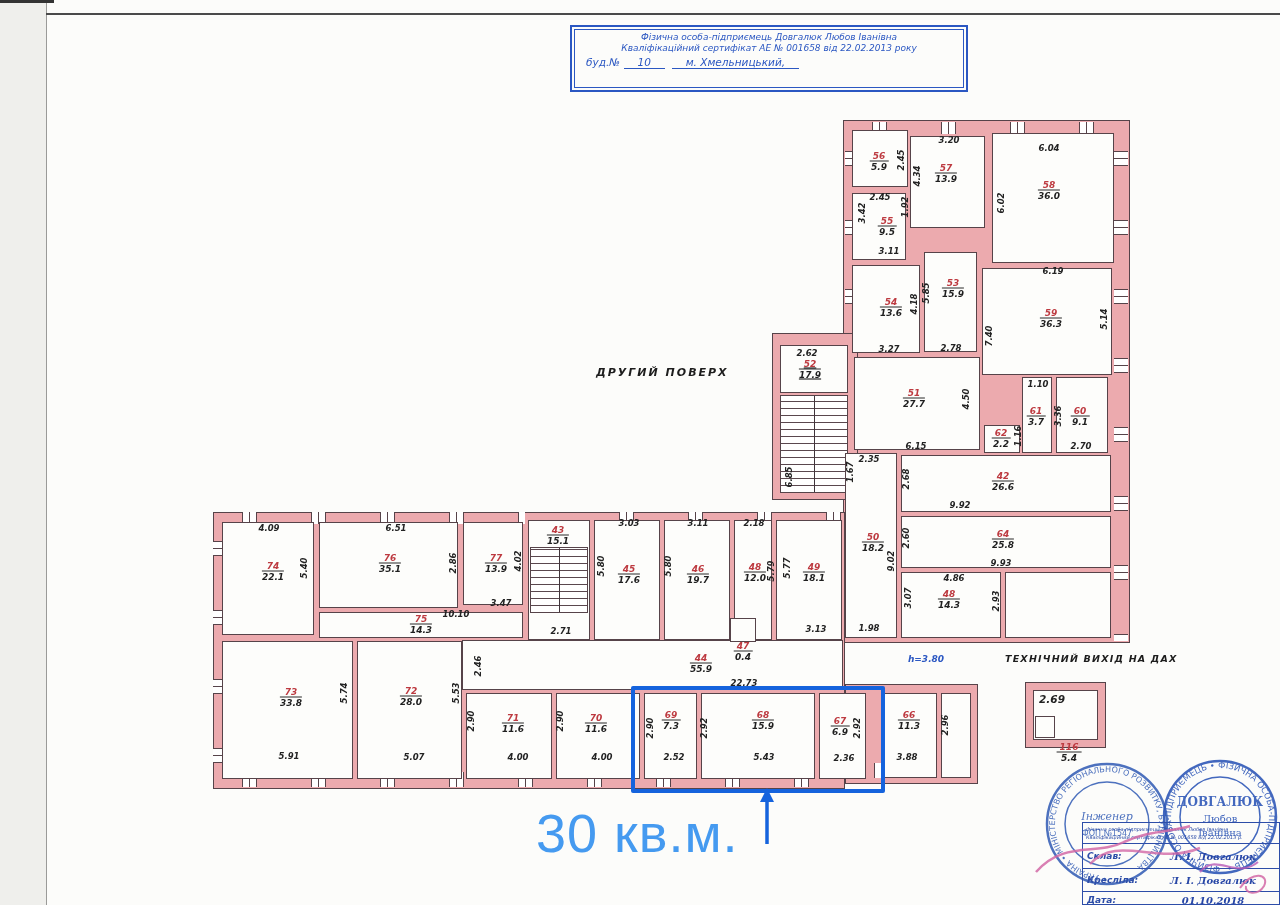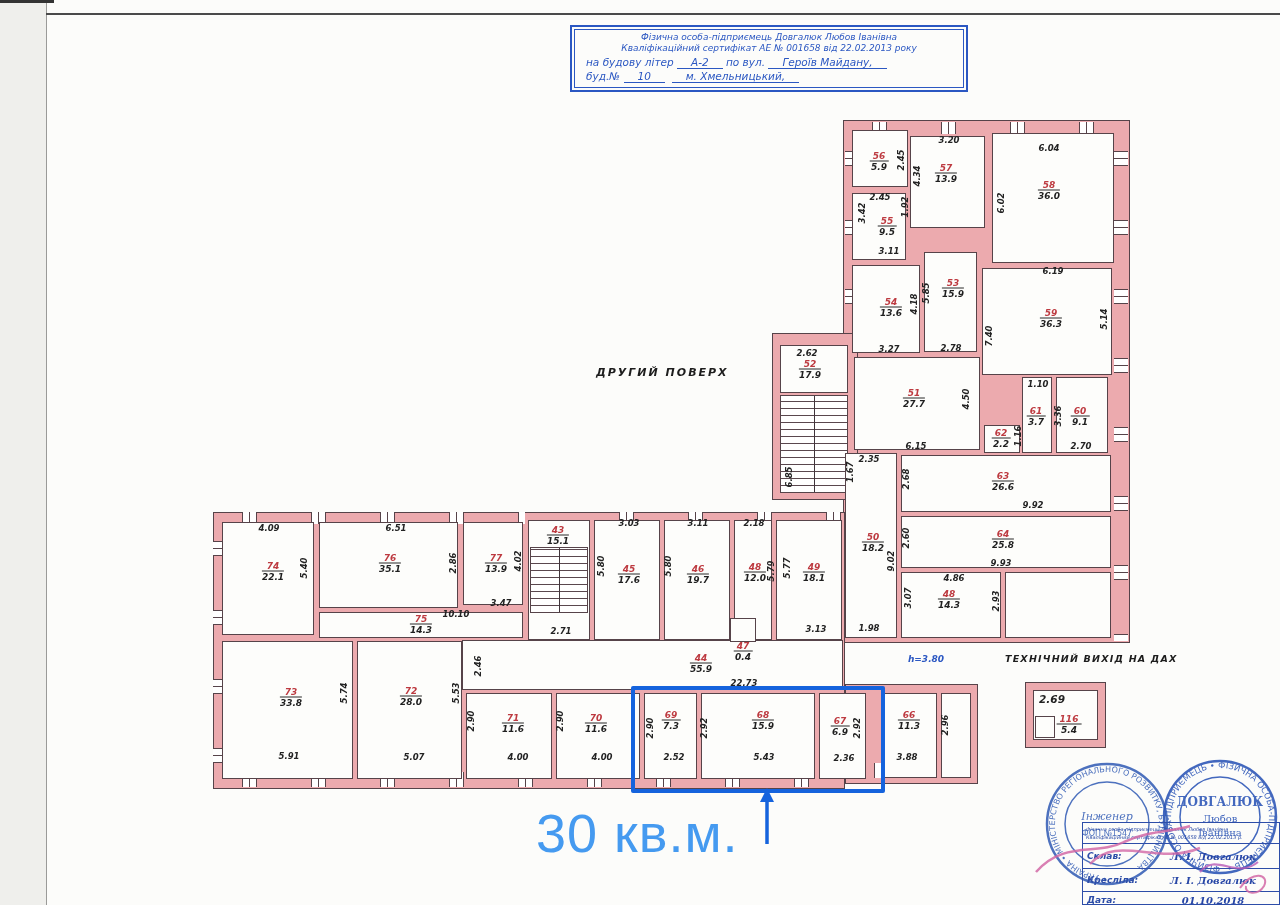--- a/index.html
+++ b/index.html
@@ -51,21 +51,20 @@
 
 <div class="page">
 
   <div class="abs edge-strip"></div>
   <div class="abs frame-top"></div>
   <div class="abs corner-mark"></div>
 
   <div class="abs tblock">
     <span class="s1">Фізична особа-підприємець Довгалюк Любов Іванівна</span>
     <span class="s1">Кваліфікаційний сертифікат АЕ № 001658 від 22.02.2013 року</span>
-    <span class="s3"><span>на будову літер</span> <u>А-2</u> <span>по вул.</span> <u>Героїв Майдану,</u></span>
     <span class="s3"><span>буд.№</span> <u>10</u> &nbsp;<u>м. Хмельницький,</u></span>
   </div>
 
   <div class="pw" style="left:843px;top:120px;width:287px;height:523px;"></div>
   <div class="pw" style="left:772px;top:333px;width:86px;height:167px;"></div>
   <div class="pw" style="left:213px;top:512px;width:632px;height:277px;"></div>
   <div class="pw" style="left:845px;top:684px;width:133px;height:100px;"></div>
   <div class="pw" style="left:1025px;top:682px;width:81px;height:66px;"></div>
 
   <div class="winh" style="left:845px;top:122px;width:283px;height:12px;"></div>
@@ -142,42 +141,42 @@
       <span class="a">13.6</span>
     </div>
   <div class="rl" style="left:953px;top:288px;">
       <span class="n">53</span>
       <span class="a">15.9</span>
     </div>
   <div class="rl" style="left:1051px;top:318px;">
       <span class="n">59</span>
       <span class="a">36.3</span>
     </div>
-  <div class="rl" style="left:810px;top:369px;">
+  <div class="rl" style="left:810px;top:369px;text-decoration:underline;">
       <span class="n">52</span>
       <span class="a">17.9</span>
     </div>
   <div class="rl" style="left:914px;top:398px;">
       <span class="n">51</span>
       <span class="a">27.7</span>
     </div>
   <div class="rl" style="left:1036px;top:416px;">
       <span class="n">61</span>
       <span class="a">3.7</span>
     </div>
   <div class="rl" style="left:1080px;top:416px;">
       <span class="n">60</span>
       <span class="a">9.1</span>
     </div>
   <div class="rl" style="left:1001px;top:438px;">
       <span class="n">62</span>
       <span class="a">2.2</span>
     </div>
   <div class="rl" style="left:1003px;top:481px;">
-      <span class="n">63</span>
+      <span class="n">42</span>
       <span class="a">26.6</span>
     </div>
   <div class="rl" style="left:1003px;top:539px;">
       <span class="n">64</span>
       <span class="a">25.8</span>
     </div>
   <div class="rl" style="left:873px;top:542px;">
       <span class="n">50</span>
       <span class="a">18.2</span>
     </div>
@@ -254,21 +253,21 @@
       <span class="a">11.3</span>
     </div>
   <div class="rl" style="left:701px;top:663px;">
       <span class="n">44</span>
       <span class="a">55.9</span>
     </div>
   <div class="rl" style="left:743px;top:651px;">
       <span class="n">47</span>
       <span class="a">0.4</span>
     </div>
-  <div class="rl" style="left:1069px;top:724px;">
+  <div class="rl" style="left:1069px;top:752px;">
       <span class="n">116</span>
       <span class="a">5.4</span>
     </div>
 
   <i class="dm v" style="left:901px;top:160px;">2.45</i>
   <i class="dm" style="left:880px;top:197px;">2.45</i>
   <i class="dm" style="left:949px;top:140px;">3.20</i>
   <i class="dm v" style="left:917px;top:176px;">4.34</i>
   <i class="dm" style="left:1049px;top:148px;">6.04</i>
   <i class="dm v" style="left:1001px;top:203px;">6.02</i>
@@ -286,21 +285,21 @@
   <i class="dm v" style="left:789px;top:477px;">6.85</i>
   <i class="dm v" style="left:850px;top:472px;">1.67</i>
   <i class="dm v" style="left:966px;top:399px;">4.50</i>
   <i class="dm" style="left:916px;top:446px;">6.15</i>
   <i class="dm" style="left:1038px;top:384px;">1.10</i>
   <i class="dm v" style="left:1018px;top:436px;">1.16</i>
   <i class="dm v" style="left:1058px;top:416px;">3.36</i>
   <i class="dm" style="left:1081px;top:446px;">2.70</i>
   <i class="dm" style="left:869px;top:459px;">2.35</i>
   <i class="dm v" style="left:906px;top:479px;">2.68</i>
-  <i class="dm" style="left:1033px;top:505px;">9.92</i>
+  <i class="dm" style="left:960px;top:505px;">9.92</i>
   <i class="dm v" style="left:906px;top:538px;">2.60</i>
   <i class="dm" style="left:1001px;top:563px;">9.93</i>
   <i class="dm v" style="left:891px;top:561px;">9.02</i>
   <i class="dm" style="left:954px;top:578px;">4.86</i>
   <i class="dm v" style="left:908px;top:598px;">3.07</i>
   <i class="dm v" style="left:996px;top:601px;">2.93</i>
   <i class="dm" style="left:869px;top:628px;">1.98</i>
   <i class="dm" style="left:816px;top:629px;">3.13</i>
   <i class="dm" style="left:269px;top:528px;">4.09</i>
   <i class="dm v" style="left:304px;top:568px;">5.40</i>

